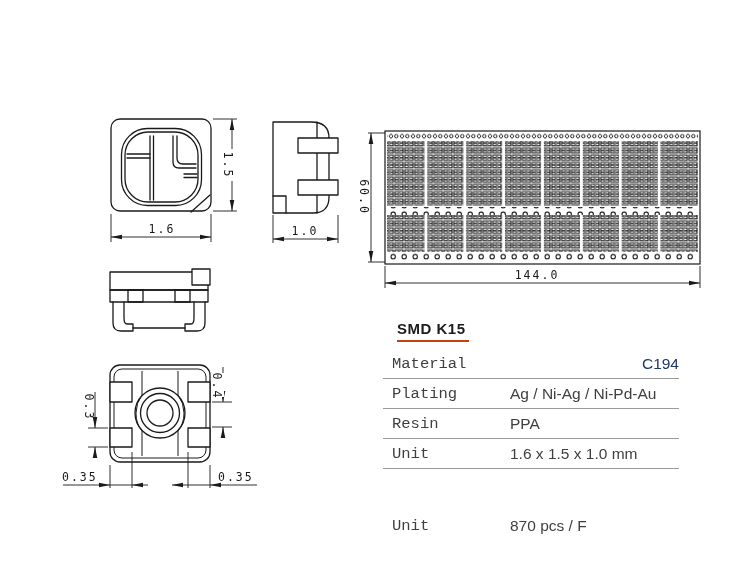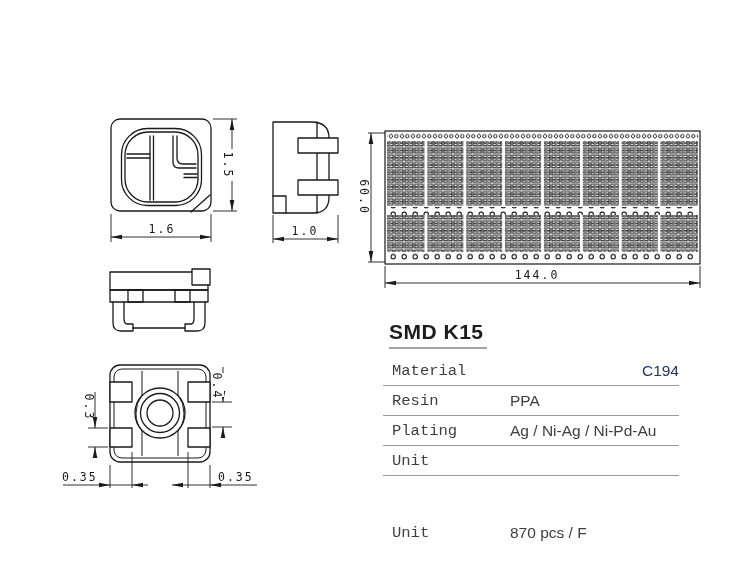--- a/index.html
+++ b/index.html
@@ -8,22 +8,22 @@
   .canvas svg{position:absolute;overflow:visible;}
   
   .ln{stroke:#1a1a1a;stroke-width:1.3;fill:none;stroke-linejoin:round;stroke-linecap:round;}
   .lnw{stroke:#1a1a1a;stroke-width:1.3;fill:#ffffff;stroke-linejoin:round;}
   .thin{stroke:#1a1a1a;stroke-width:1;fill:none;}
   .dim{stroke:#1a1a1a;stroke-width:0.9;fill:none;}
   .dimtxt{font-family:"DejaVu Sans Mono", monospace;font-size:11.5px;fill:#1a1a1a;letter-spacing:2px;}
   .bgmask{fill:#ffffff;stroke:none;}
   
   .spec{position:absolute;left:383px;top:320px;width:296px;}
-  .spec-title{display:inline-block;margin:0 0 0 6px;font-size:21px;font-weight:bold;color:#1c1c1c;
-              letter-spacing:0.5px;border-bottom:2px solid #a3a3a3;padding:0 3px 3px 0;}
+  .spec-title{display:inline-block;margin:0 0 0 14px;font-size:15px;font-weight:bold;color:#1c1c1c;
+              letter-spacing:0.5px;border-bottom:2px solid #c2410c;padding:0 3px 3px 0;}
   .spec-rows{margin-top:7px;}
   .spec-row{display:flex;align-items:center;height:29px;border-bottom:1px solid #9b9b9b;
             font-size:15.5px;color:#3f3f3f;}
   .spec-row:last-child{border-bottom:none;margin-top:42px;}
   .spec-row .label{width:118px;padding-left:9px;flex:none;font-family:Liberation Mono, monospace;}
   .spec-row .value{flex:1;}
   .spec-row .value.hl{color:#1f3864;text-align:right;}
 </style>
 </head>
 <body>
@@ -203,29 +203,30 @@
   </svg>
 
   <div class="spec">
     <h2 class="spec-title">SMD K15</h2>
     <div class="spec-rows">
       <div class="spec-row">
         <span class="label">Material</span>
         <span class="value hl">C194</span>
       </div>
       <div class="spec-row">
+        <span class="label">Plating</span>
+        <span class="value">Ag / Ni-Ag / Ni-Pd-Au</span>
+      </div>
+      <div class="spec-row">
         <span class="label">Resin</span>
         <span class="value">PPA</span>
       </div>
       <div class="spec-row">
-        <span class="label">Plating</span>
-        <span class="value">Ag / Ni-Ag / Ni-Pd-Au</span>
-      </div>
-      <div class="spec-row">
         <span class="label">Unit</span>
+        <span class="value">1.6 x 1.5 x 1.0 mm</span>
       </div>
       <div class="spec-row">
         <span class="label">Unit</span>
         <span class="value">870 pcs / F</span>
       </div>
     </div>
   </div>
 
 </div>
 

